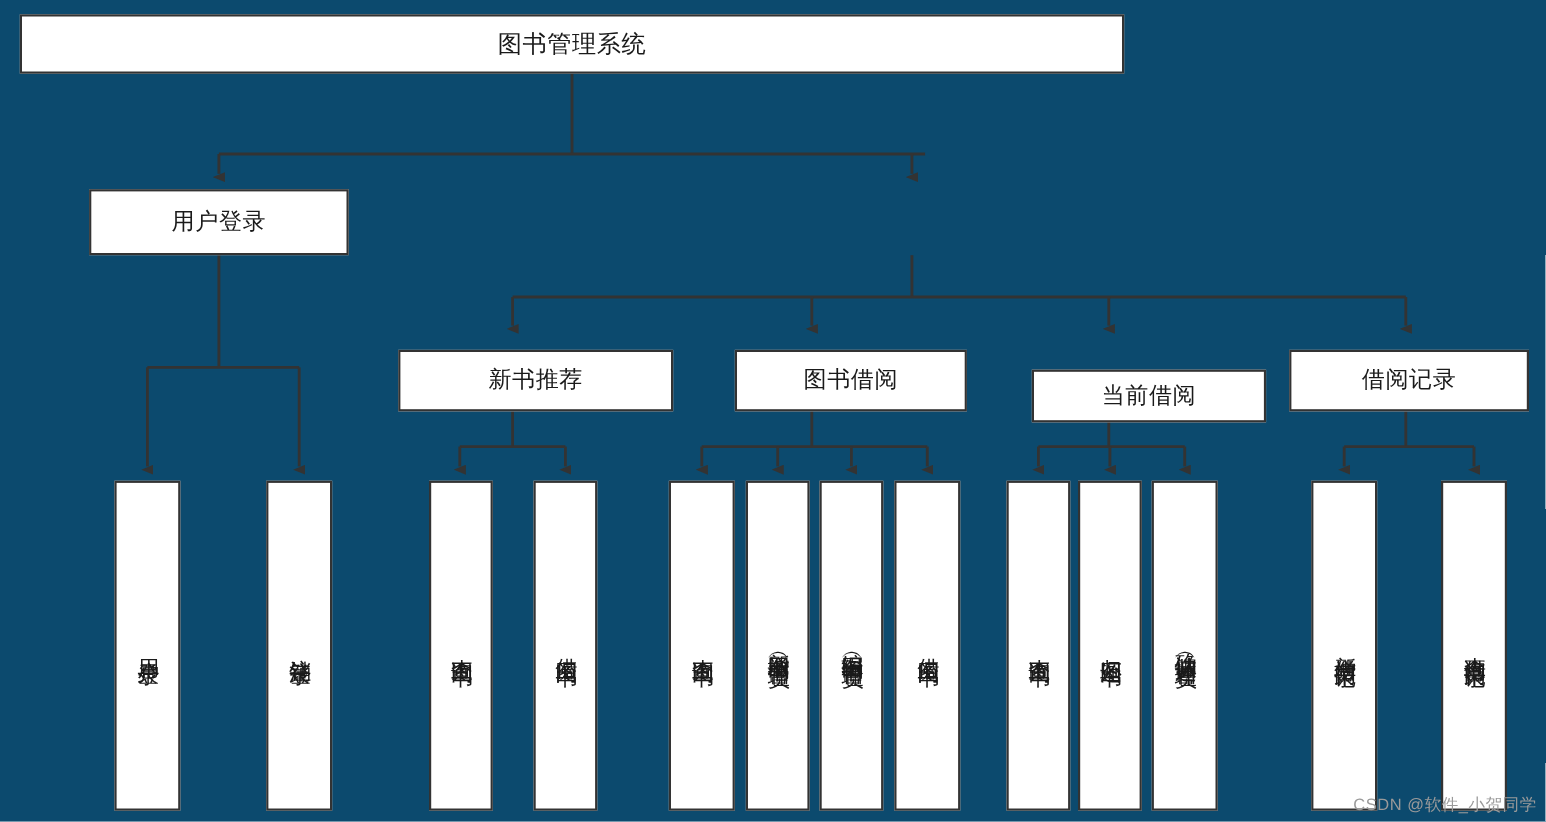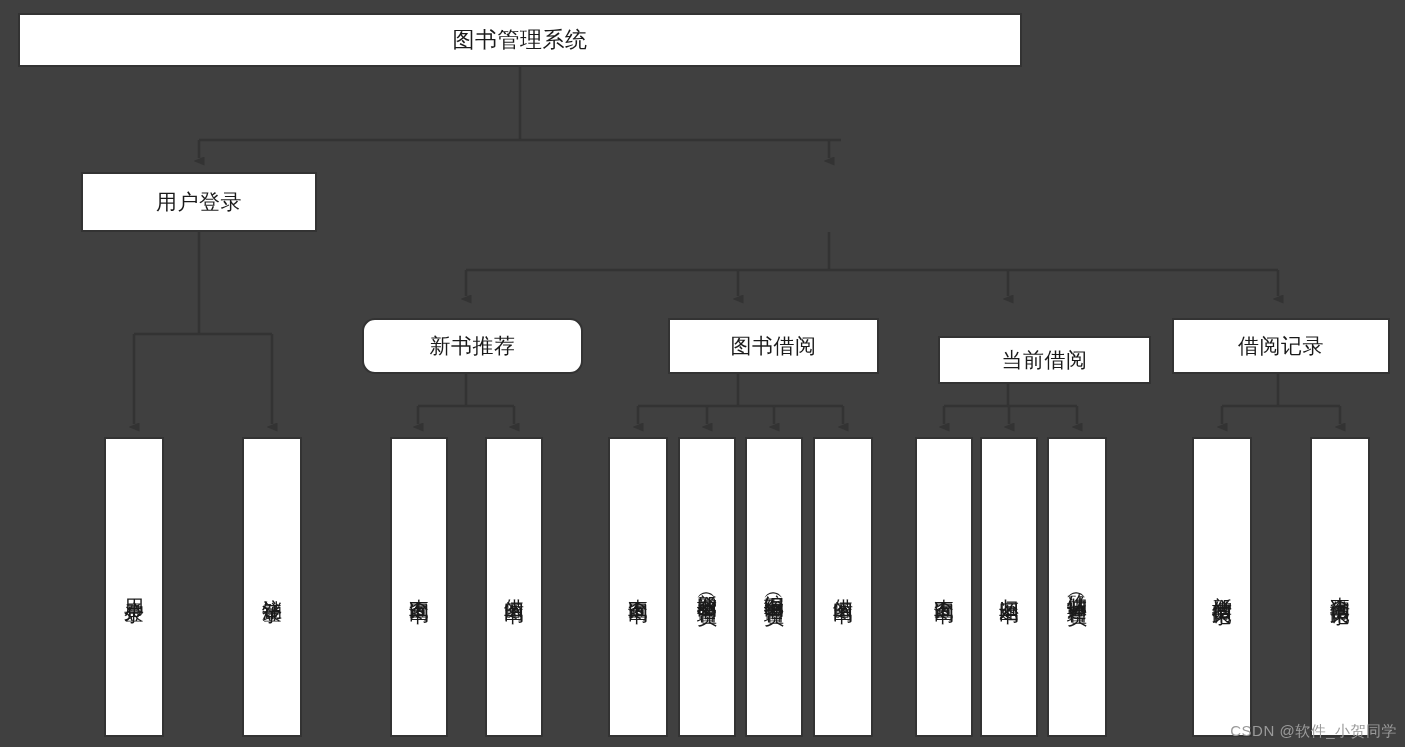--- a/index.html
+++ b/index.html
@@ -7,21 +7,21 @@
     padding: 0;
     background: #ffffff;
   }
   body {
     font-family: "Liberation Sans", "DejaVu Sans", sans-serif;
   }
   #canvas {
     position: relative;
     width: 1405px;
     height: 747px;
-    background: #404040;
+    background: #0c4a6e;
     overflow: hidden;
   }
   #edges {
     position: absolute;
     left: 0;
     top: 0;
     width: 1405px;
     height: 747px;
     pointer-events: none;
   }
@@ -127,21 +127,21 @@
 
   <div class="node root" style="left:18px; top:13px; width:1004px; height:54px;">
     <span class="node-label">图书管理系统</span>
   </div>
 
   <div class="node lvl2" style="left:81px; top:172px; width:236px; height:60px;">
     <span class="node-label">用户登录</span>
   </div>
 
 
-  <div class="node lvl3" style="left:362px; top:318px; width:221px; height:56px;border-radius:13px;">
+  <div class="node lvl3" style="left:362px; top:318px; width:250px; height:56px;">
     <span class="node-label">新书推荐</span>
   </div>
 
   <div class="node lvl3" style="left:632px; top:318px; width:211px; height:56px;margin-left:36px;">
     <span class="node-label">图书借阅</span>
   </div>
 
   <div class="node lvl3" style="left:938px; top:318px; width:213px; height:48px;margin-top:18px;">
     <span class="node-label">当前借阅</span>
   </div>

